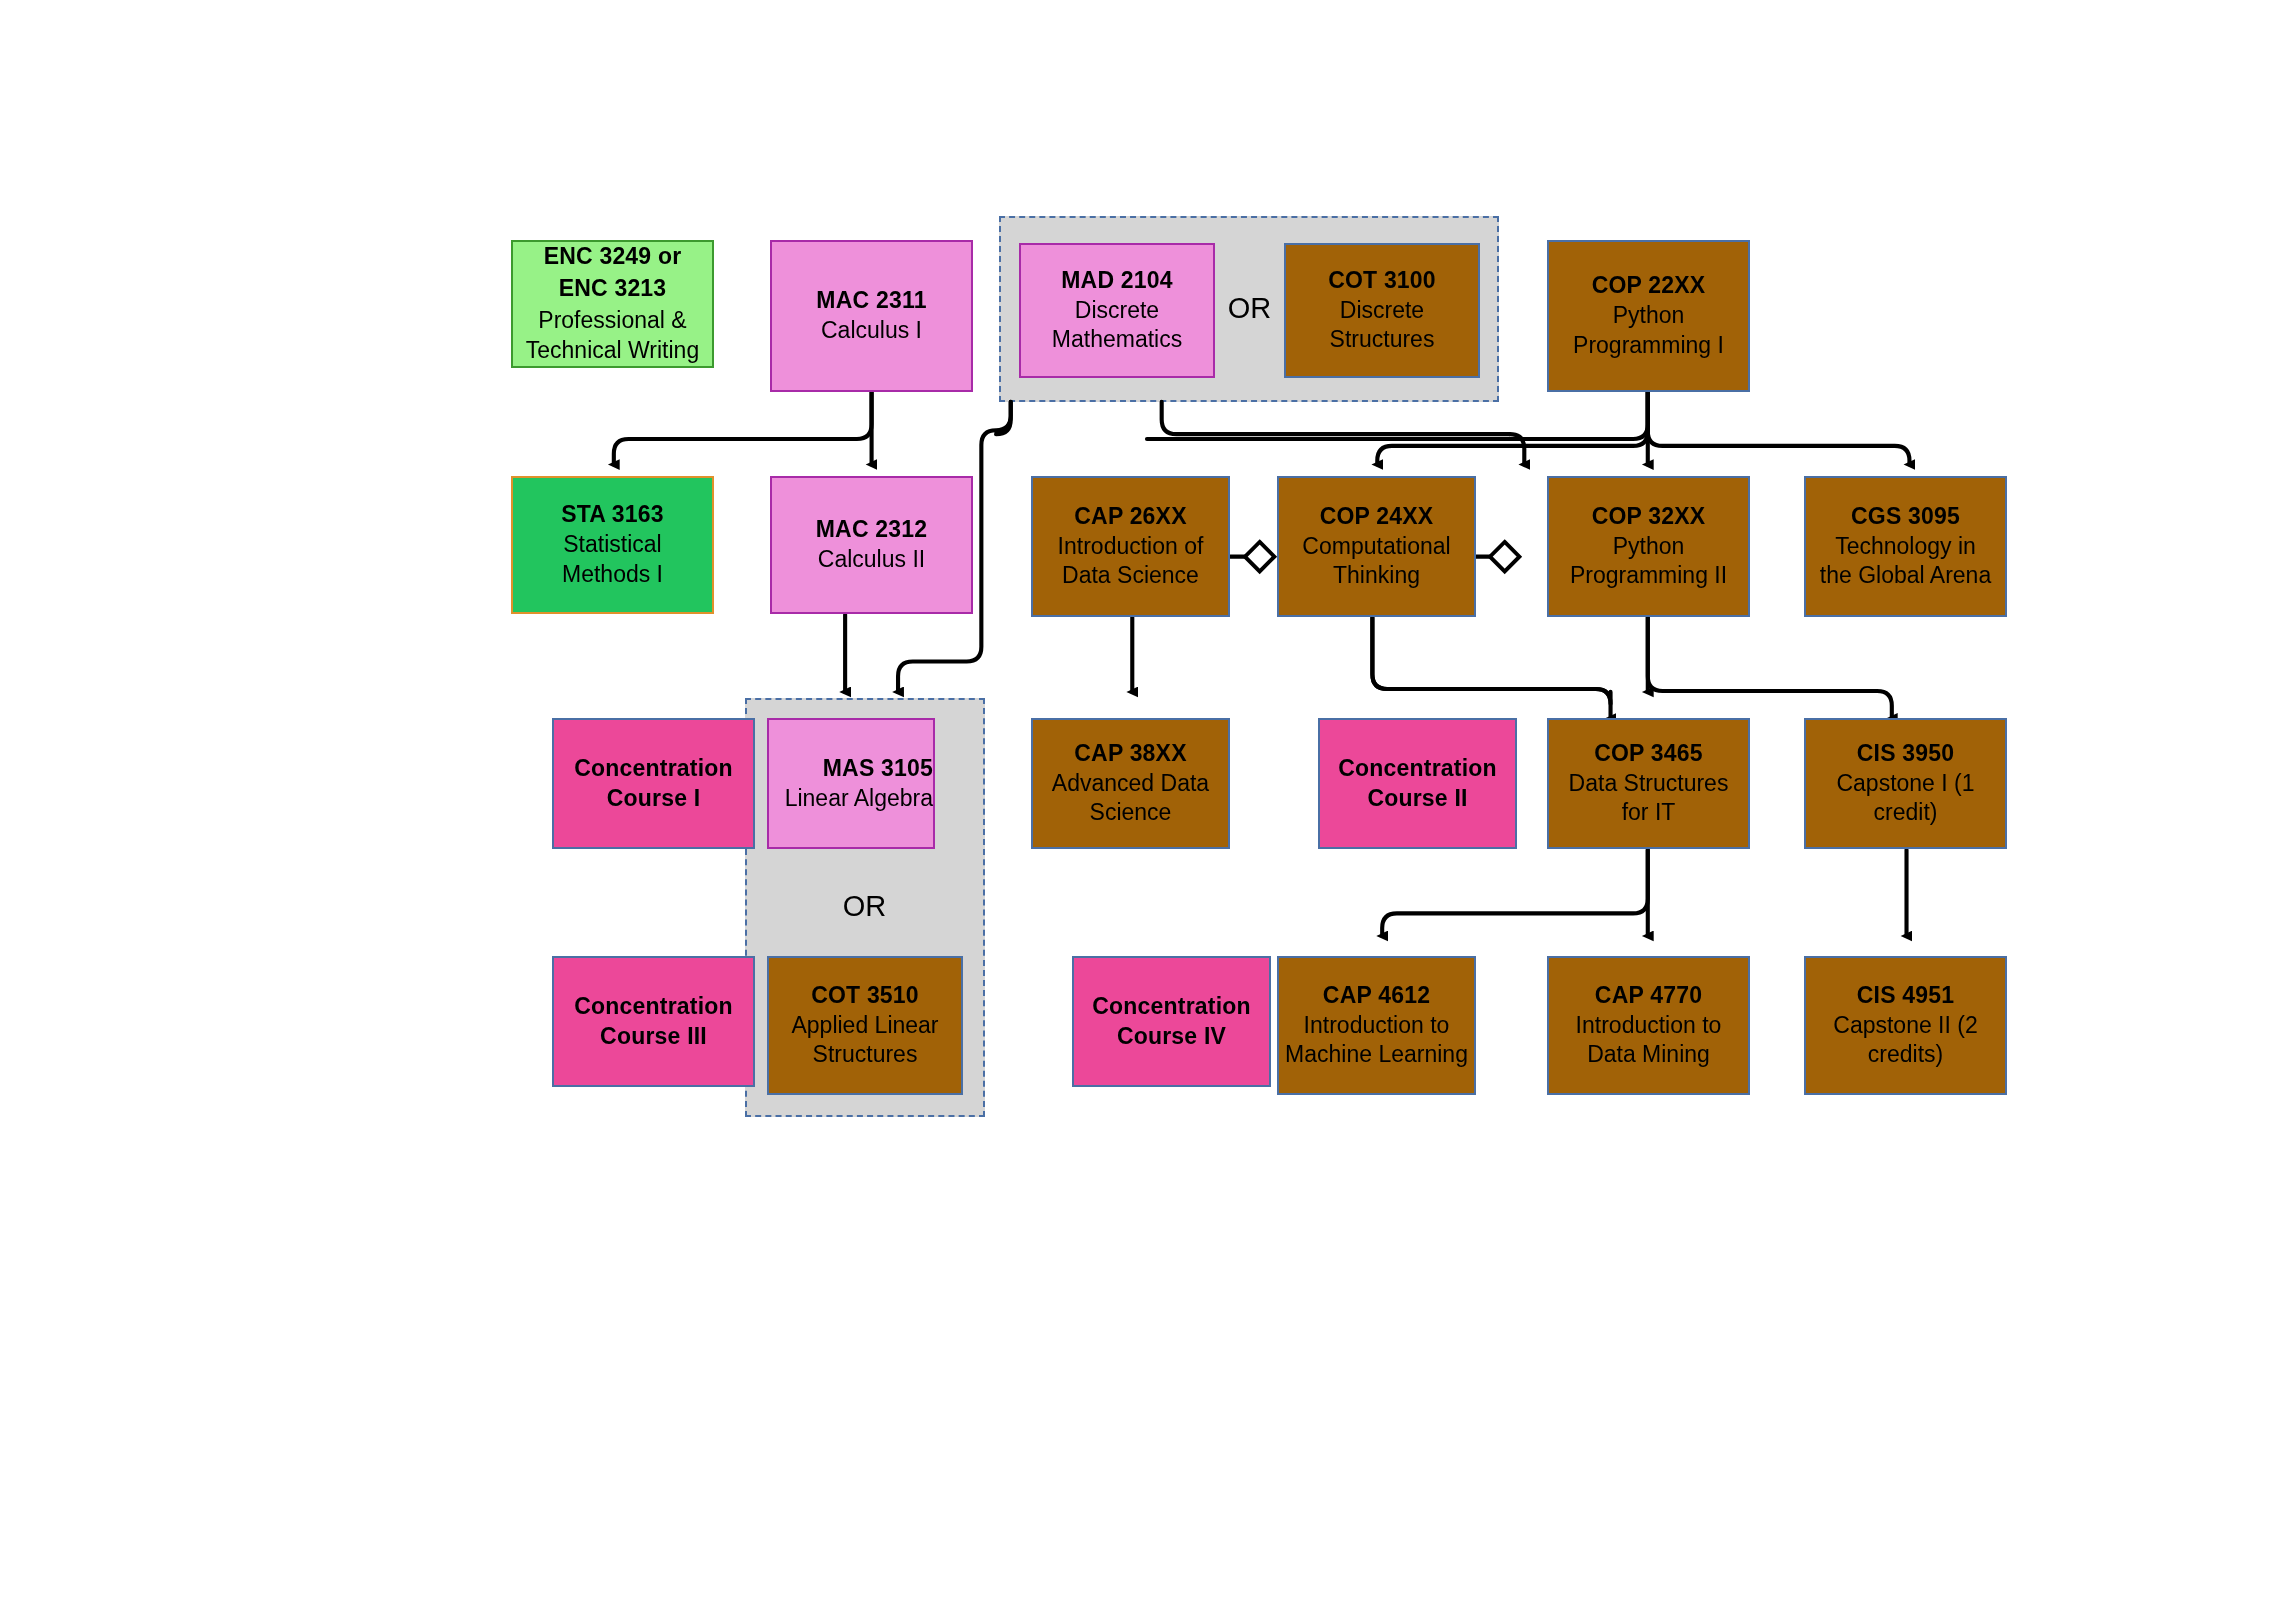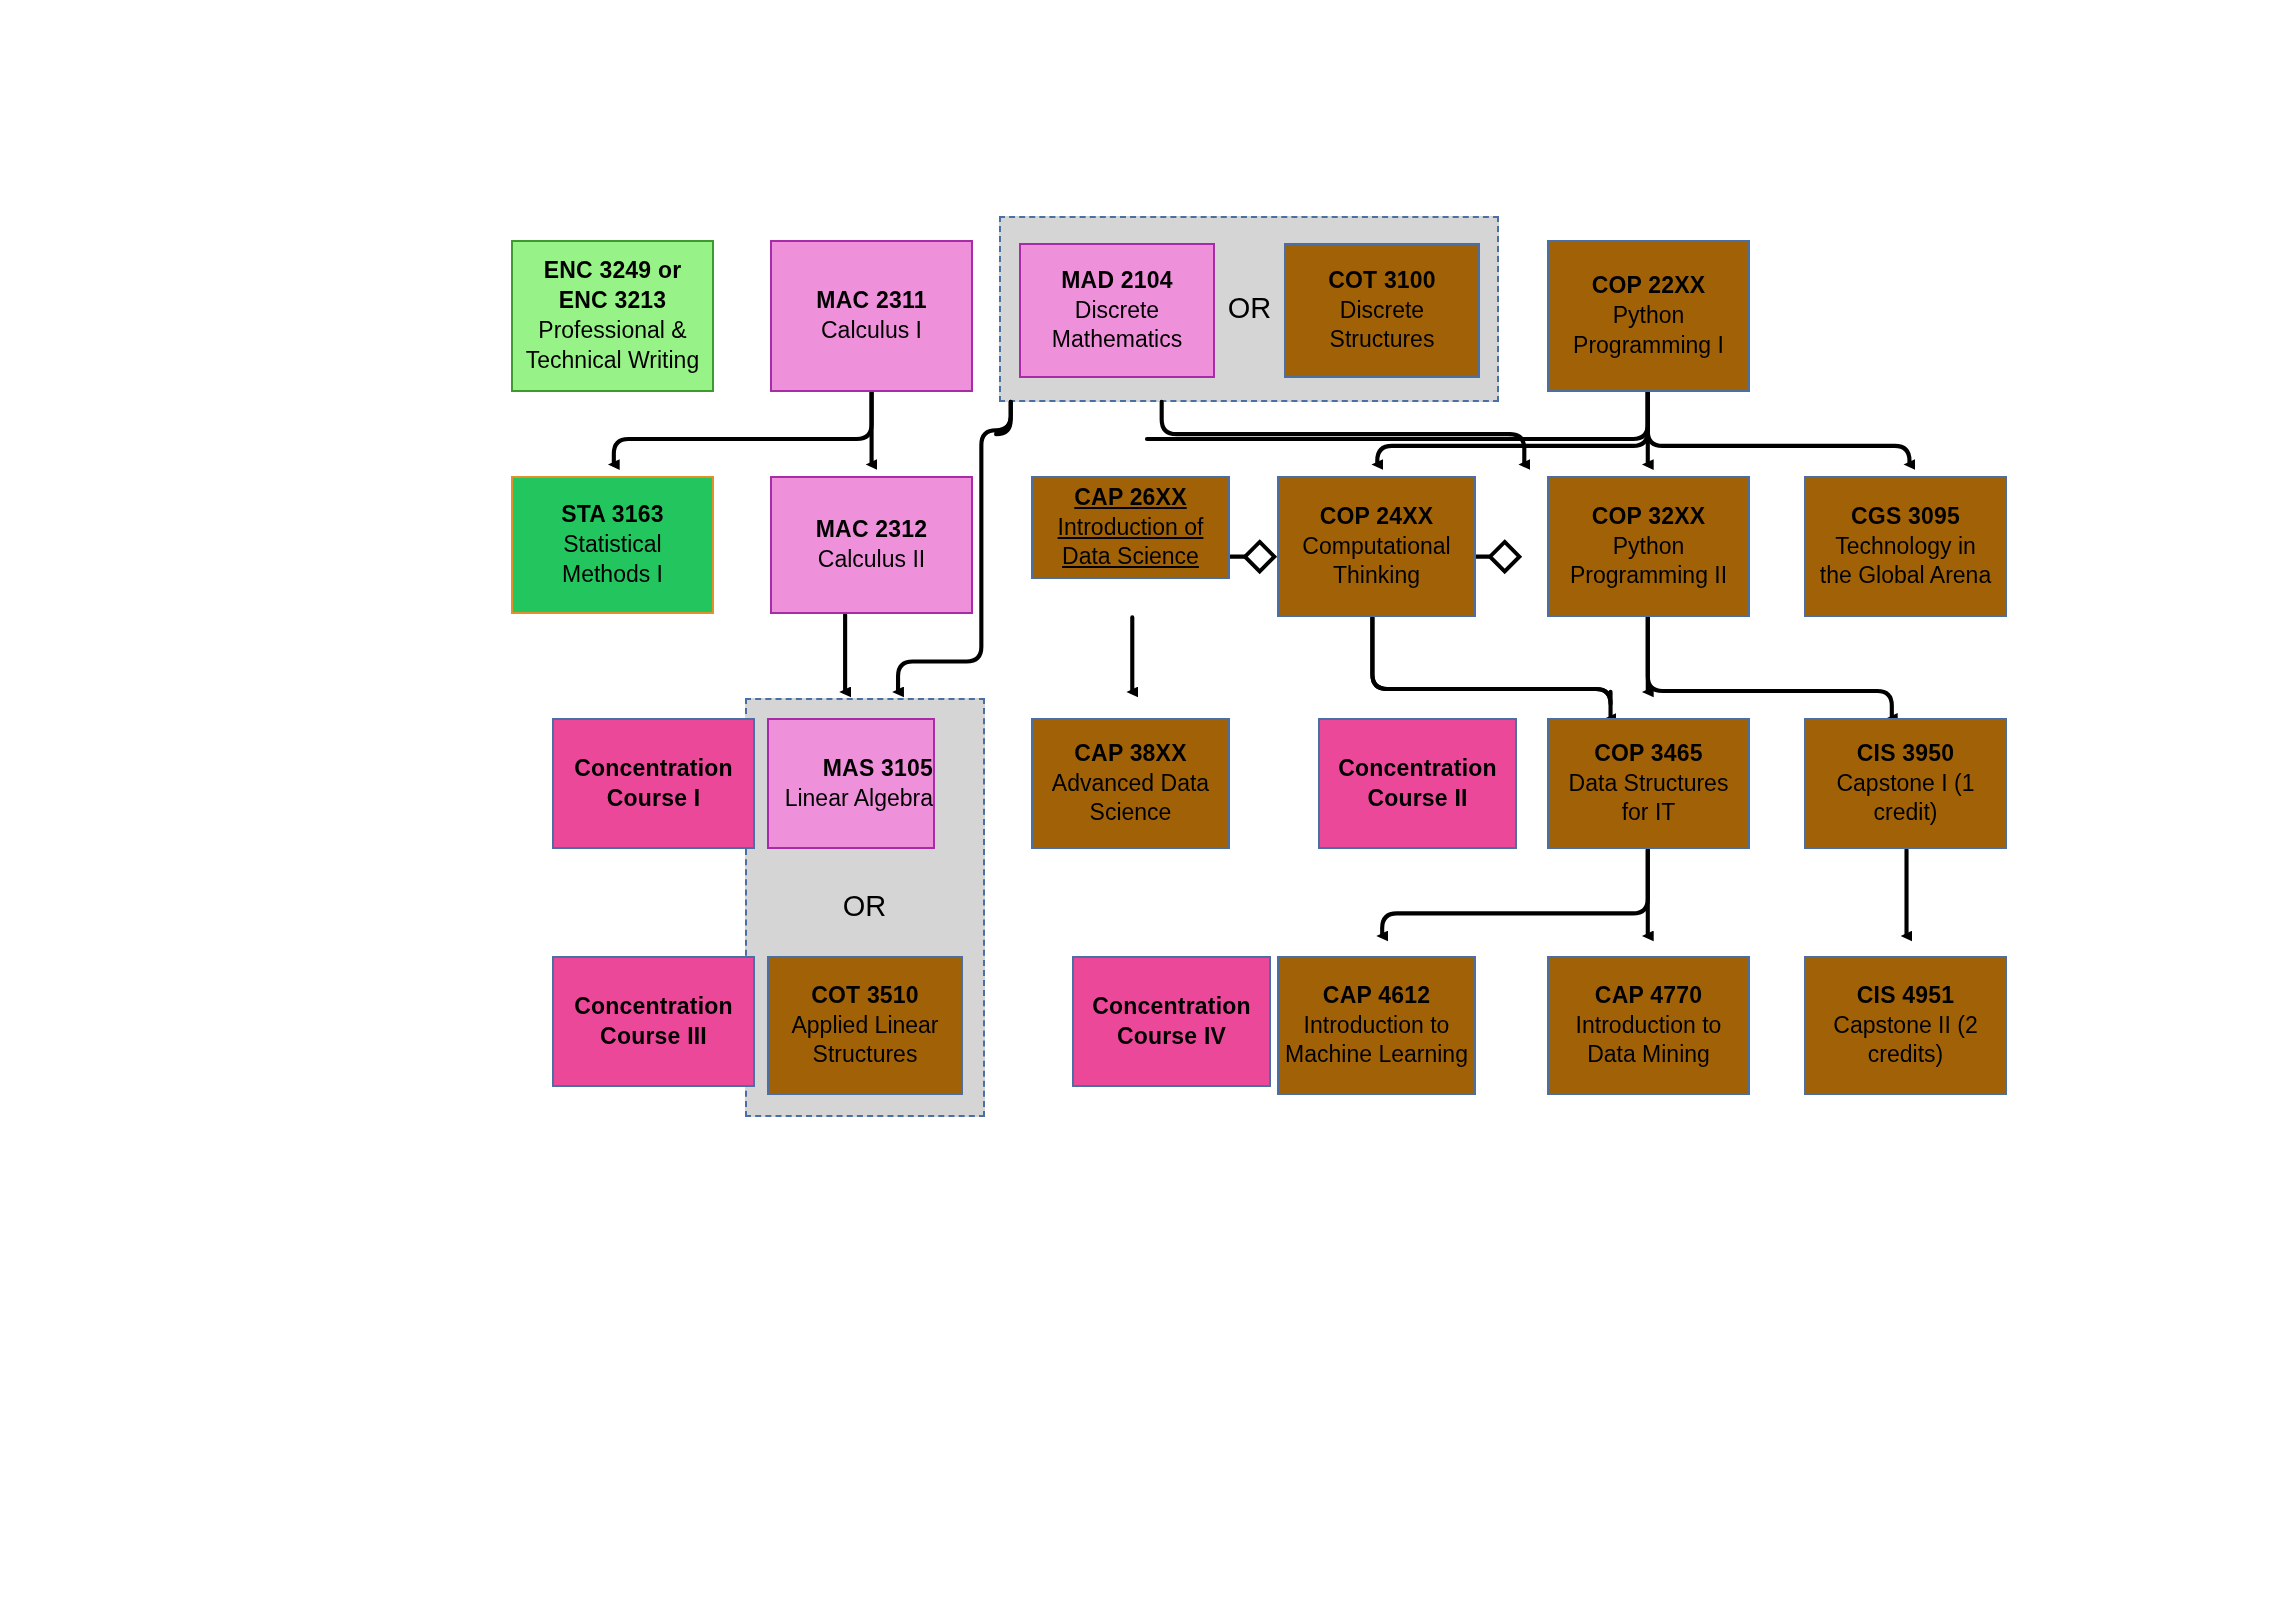--- a/index.html
+++ b/index.html
@@ -84,21 +84,21 @@
 
     <g stroke="#000" stroke-width="4" fill="#fff">
       <path d="M1285,553 L1300,568 L1285,583 L1270,568 z"></path>
       <path d="M1535,553 L1550,568 L1535,583 L1520,568 z"></path>
     </g>
   </svg>
 
   <div class="orlabel" style="left:1220px;top:289px;width:59px;height:39px;">OR</div>
   <div class="orlabel" style="left:835px;top:887px;width:59px;height:39px;">OR</div>
 
-  <div class="node green" style="left:511px;top:240px;width:203px;height:152px;">
+  <div class="node green" style="left:511px;top:240px;width:203px;height:128px;justify-content:space-between;">
     <div class="code">ENC 3249 or</div>
     <div class="code">ENC 3213</div>
     <div class="title">
       <span>Professional &amp;</span>
         <span>Technical Writing</span>
     </div>
   </div>
 
   <div class="node pink" style="left:770px;top:240px;width:203px;height:152px;">
     <div class="code">MAC 2311</div>
@@ -139,21 +139,21 @@
     </div>
   </div>
 
   <div class="node pink" style="left:770px;top:476px;width:203px;height:138px;">
     <div class="code">MAC 2312</div>
     <div class="title">
       <span>Calculus II</span>
     </div>
   </div>
 
-  <div class="node blue" style="left:1031px;top:476px;width:199px;height:103px;text-decoration:underline;">
+  <div class="node blue" style="left:1031px;top:476px;width:199px;height:141px;">
     <div class="code">CAP 26XX</div>
     <div class="title">
       <span>Introduction of</span>
         <span>Data Science</span>
     </div>
   </div>
 
   <div class="node blue" style="left:1277px;top:476px;width:199px;height:141px;">
     <div class="code">COP 24XX</div>
     <div class="title">

